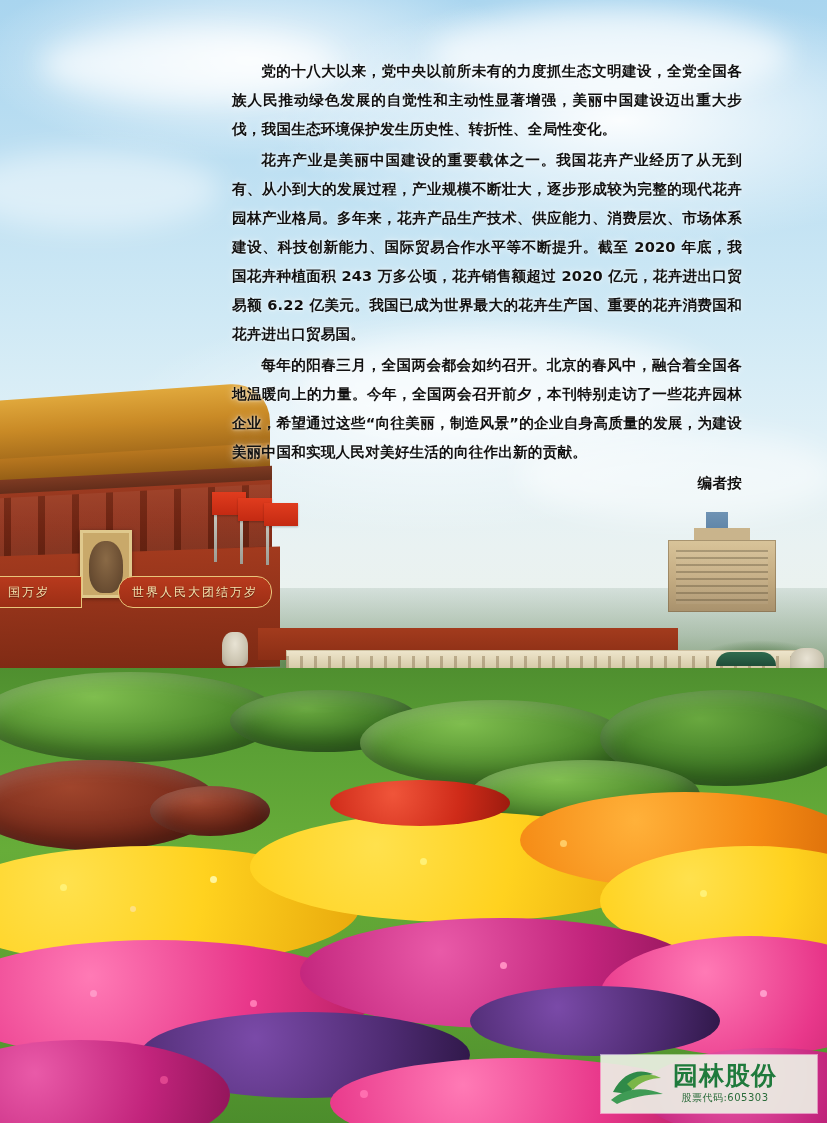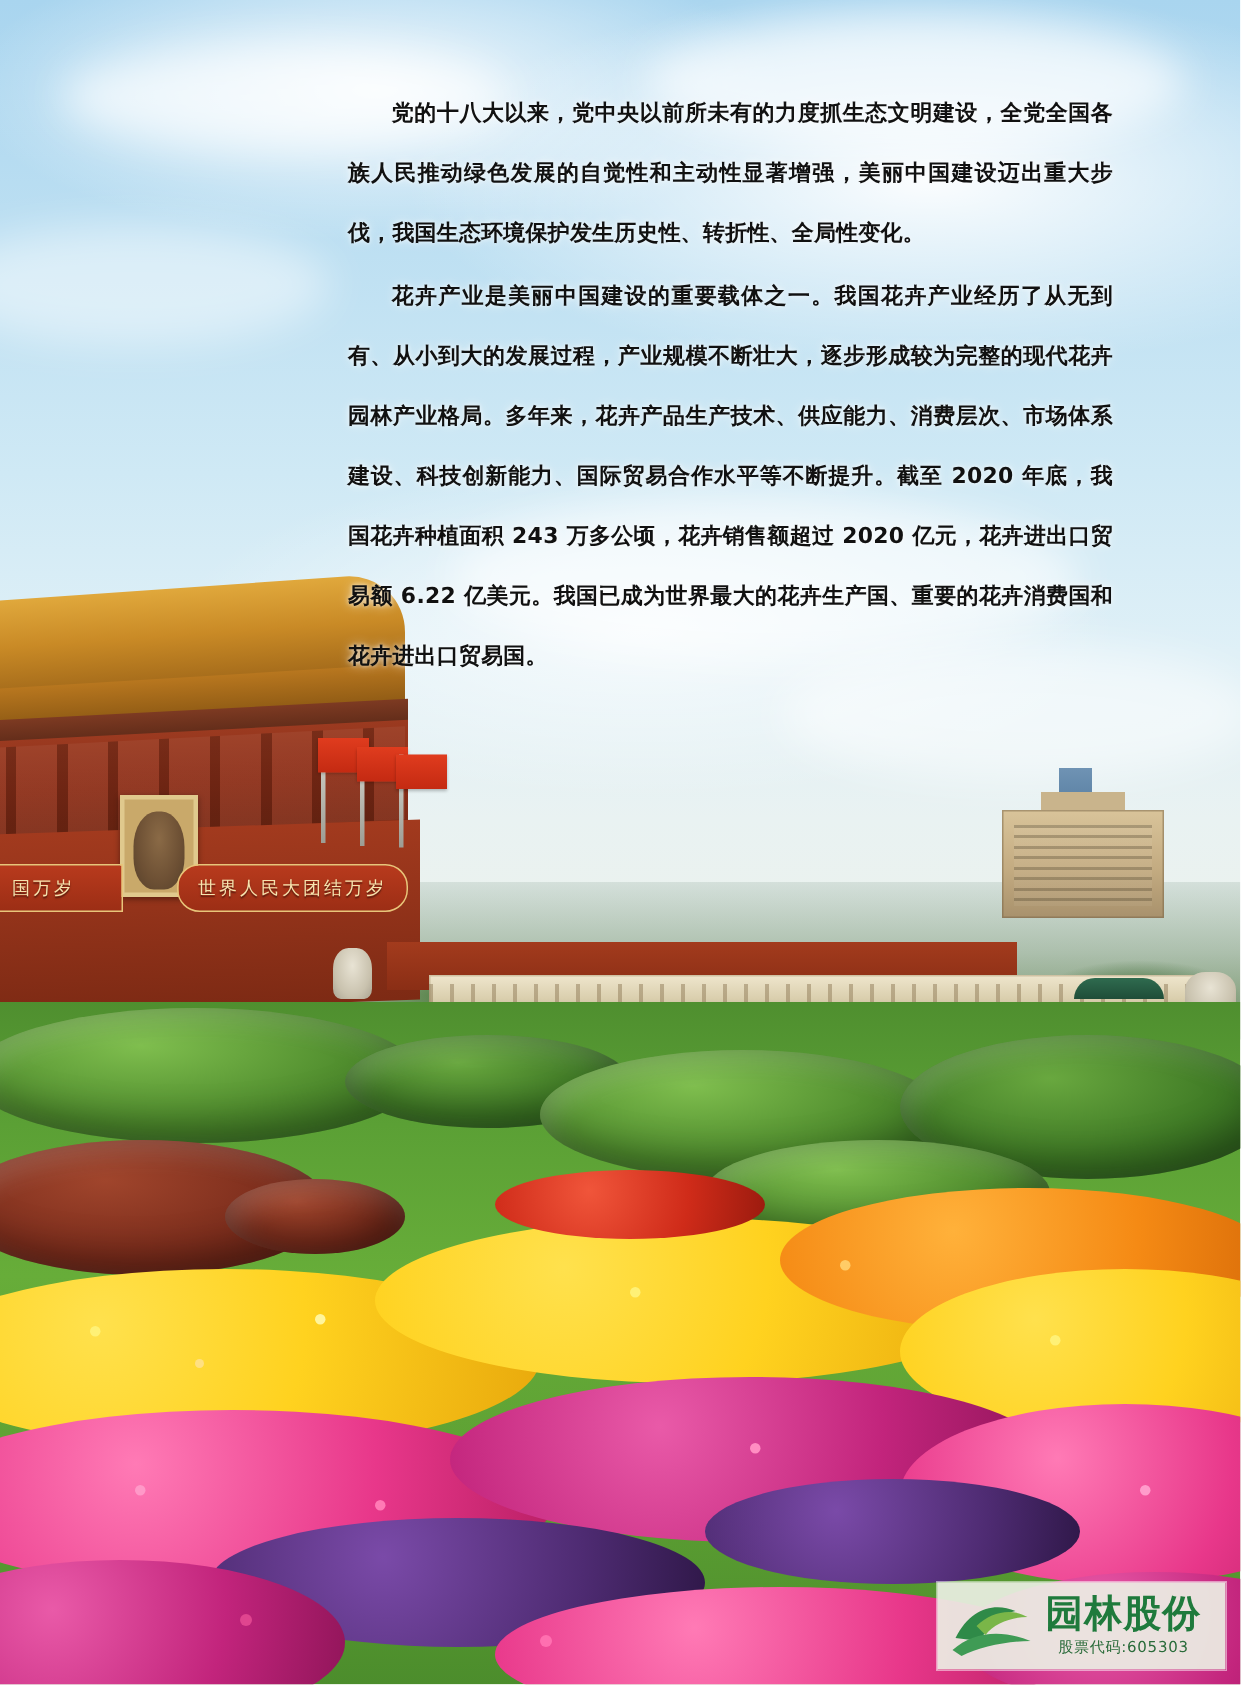--- a/index.html
+++ b/index.html
@@ -272,21 +272,21 @@
   
   .article {
     position: absolute;
     left: 232px;
     top: 56px;
     width: 510px;
     z-index: 40;
     color: #111111;
     font-family: "DejaVu Sans", "Liberation Sans", sans-serif;
     font-size: 14.6px;
-    line-height: 40px;
+    line-height: 29px;
     text-align: justify;
     text-justify: inter-character;
     font-weight: 600;
     letter-spacing: 0.2px;
     text-shadow: 0 0 3px rgba(255,255,255,0.75), 0 0 8px rgba(255,255,255,0.6);
   }
   .article p {
     margin: 0 0 2px 0;
     text-indent: 2em;
   }
@@ -296,21 +296,21 @@
     font-weight: 700;
     font-size: 14.6px;
     text-indent: 0;
   }
 
   
   .logo {
     position: absolute;
     right: 10px;
     bottom: 10px;
-    width: 192px;
+    width: 216px;
     height: 58px;
     background: rgba(236, 239, 228, 0.92);
     display: flex;
     align-items: center;
     z-index: 50;
     box-shadow: 0 0 0 1px rgba(255,255,255,0.5);
   }
   .logo-mark {
     width: 62px;
     height: 46px;
@@ -423,20 +423,22 @@
     <div class="speck" style="left:250px; top:1000px; width:7px; height:7px; background:#ff7ab5;"></div>
     <div class="speck" style="left:500px; top:962px; width:7px; height:7px; background:#ff8ec2;"></div>
     <div class="speck" style="left:760px; top:990px; width:7px; height:7px; background:#ff9ccb;"></div>
     <div class="speck" style="left:360px; top:1090px; width:8px; height:8px; background:#ff6fb0;"></div>
     <div class="speck" style="left:160px; top:1076px; width:8px; height:8px; background:#e0458f;"></div>
   </div>
 
   <div class="article">
     <p>党的十八大以来，党中央以前所未有的力度抓生态文明建设，全党全国各族人民推动绿色发展的自觉性和主动性显著增强，美丽中国建设迈出重大步伐，我国生态环境保护发生历史性、转折性、全局性变化。</p>
     <p>花卉产业是美丽中国建设的重要载体之一。我国花卉产业经历了从无到有、从小到大的发展过程，产业规模不断壮大，逐步形成较为完整的现代花卉园林产业格局。多年来，花卉产品生产技术、供应能力、消费层次、市场体系建设、科技创新能力、国际贸易合作水平等不断提升。截至 2020 年底，我国花卉种植面积 243 万多公顷，花卉销售额超过 2020 亿元，花卉进出口贸易额 6.22 亿美元。我国已成为世界最大的花卉生产国、重要的花卉消费国和花卉进出口贸易国。</p>
+    <p>每年的阳春三月，全国两会都会如约召开。北京的春风中，融合着全国各地温暖向上的力量。今年，全国两会召开前夕，本刊特别走访了一些花卉园林企业，希望通过这些“向往美丽，制造风景”的企业自身高质量的发展，为建设美丽中国和实现人民对美好生活的向往作出新的贡献。</p>
+    <p class="signature">编者按</p>
   </div>
 
   <div class="logo">
     <div class="logo-mark">
       <svg width="58" height="44" viewBox="0 0 58 44" aria-hidden="true">
         <path d="M4 30 C14 10, 30 6, 44 12 C34 14, 26 22, 20 32 Z" fill="#2f8a48"></path>
         <path d="M2 38 C16 26, 34 24, 54 32 C38 32, 20 36, 8 42 Z" fill="#3f9b55"></path>
         <path d="M18 22 C28 12, 42 10, 52 16 C42 16, 30 20, 24 28 Z" fill="#7ab648"></path>
       </svg>
     </div>

